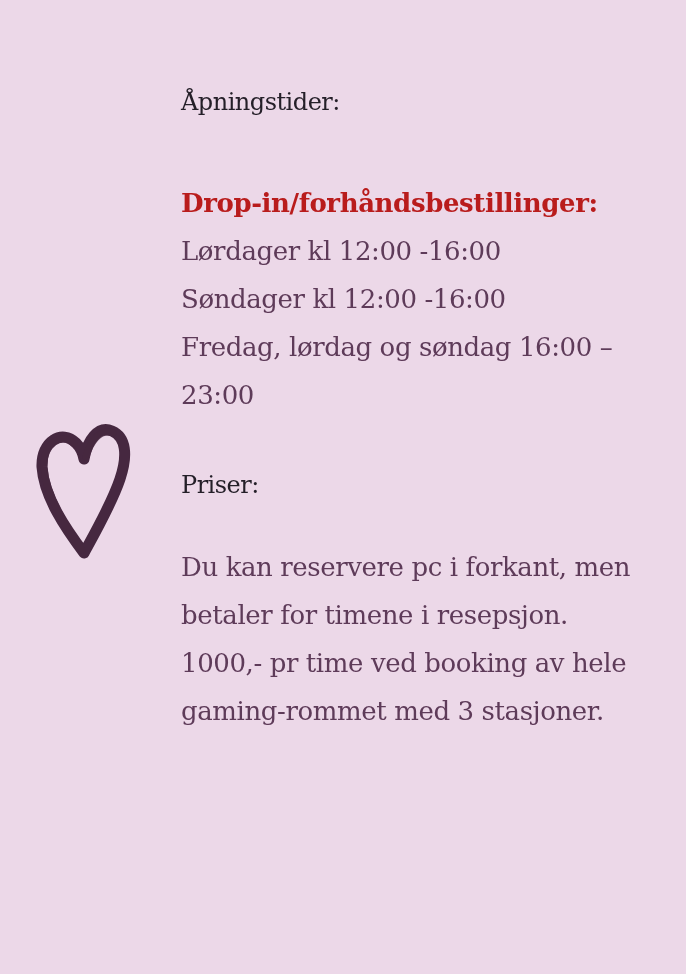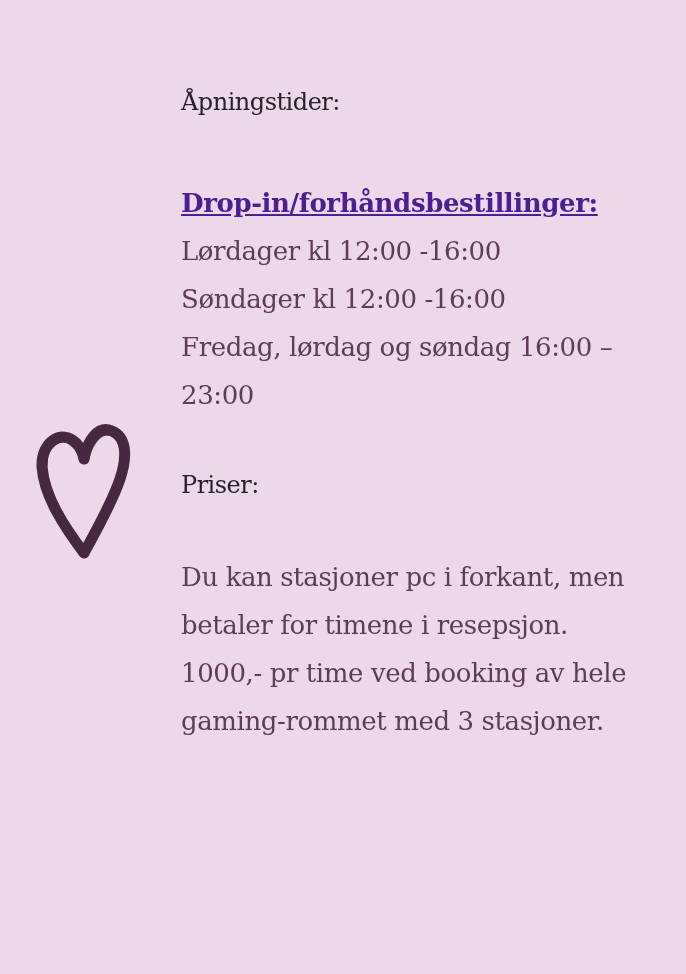--- a/index.html
+++ b/index.html
@@ -22,32 +22,31 @@
   }
   .section-title {
     font-size: 24px;
     line-height: 44px;
     font-weight: 400;
     margin: 0;
     color: #241f28;
     letter-spacing: -0.5px;
   }
   .title-opening { margin-bottom: 55px; }
-  .title-prices  { margin-top: 44px; margin-bottom: 46px; }
+  .title-prices  { margin-top: 44px; margin-bottom: 36px; }
   .text-block {
     font-size: 26px;
     line-height: 48px;
     color: #5e3b59;
     letter-spacing: -0.4px;
     margin: 0;
   }
   .bold-line {
     font-weight: 700;
-    color: #4c1d95;
-    text-decoration: underline;
+    color: #b91c1c;
   }
   .heart-wrap {
     position: absolute;
     left: 36px;
     top: 417px;
     width: 96px;
     height: 144px;
   }
   .heart-wrap svg {
     width: 100%;
@@ -75,17 +74,17 @@
   <div class="text-block">
     <div class="bold-line">Drop-in/forhåndsbestillinger:</div>
     <div>Lørdager kl 12:00 -16:00</div>
     <div>Søndager kl 12:00 -16:00</div>
     <div>Fredag, lørdag og søndag 16:00 – 23:00</div>
   </div>
 
   <h2 class="section-title title-prices">Priser:</h2>
 
   <div class="text-block">
-    <div>Du kan stasjoner pc i forkant, men betaler for timene i resepsjon.</div>
+    <div>Du kan reservere pc i forkant, men betaler for timene i resepsjon.</div>
     <div>1000,- pr time ved booking av hele gaming-rommet med 3 stasjoner.</div>
   </div>
 
 </main>
 
 </body></html>

